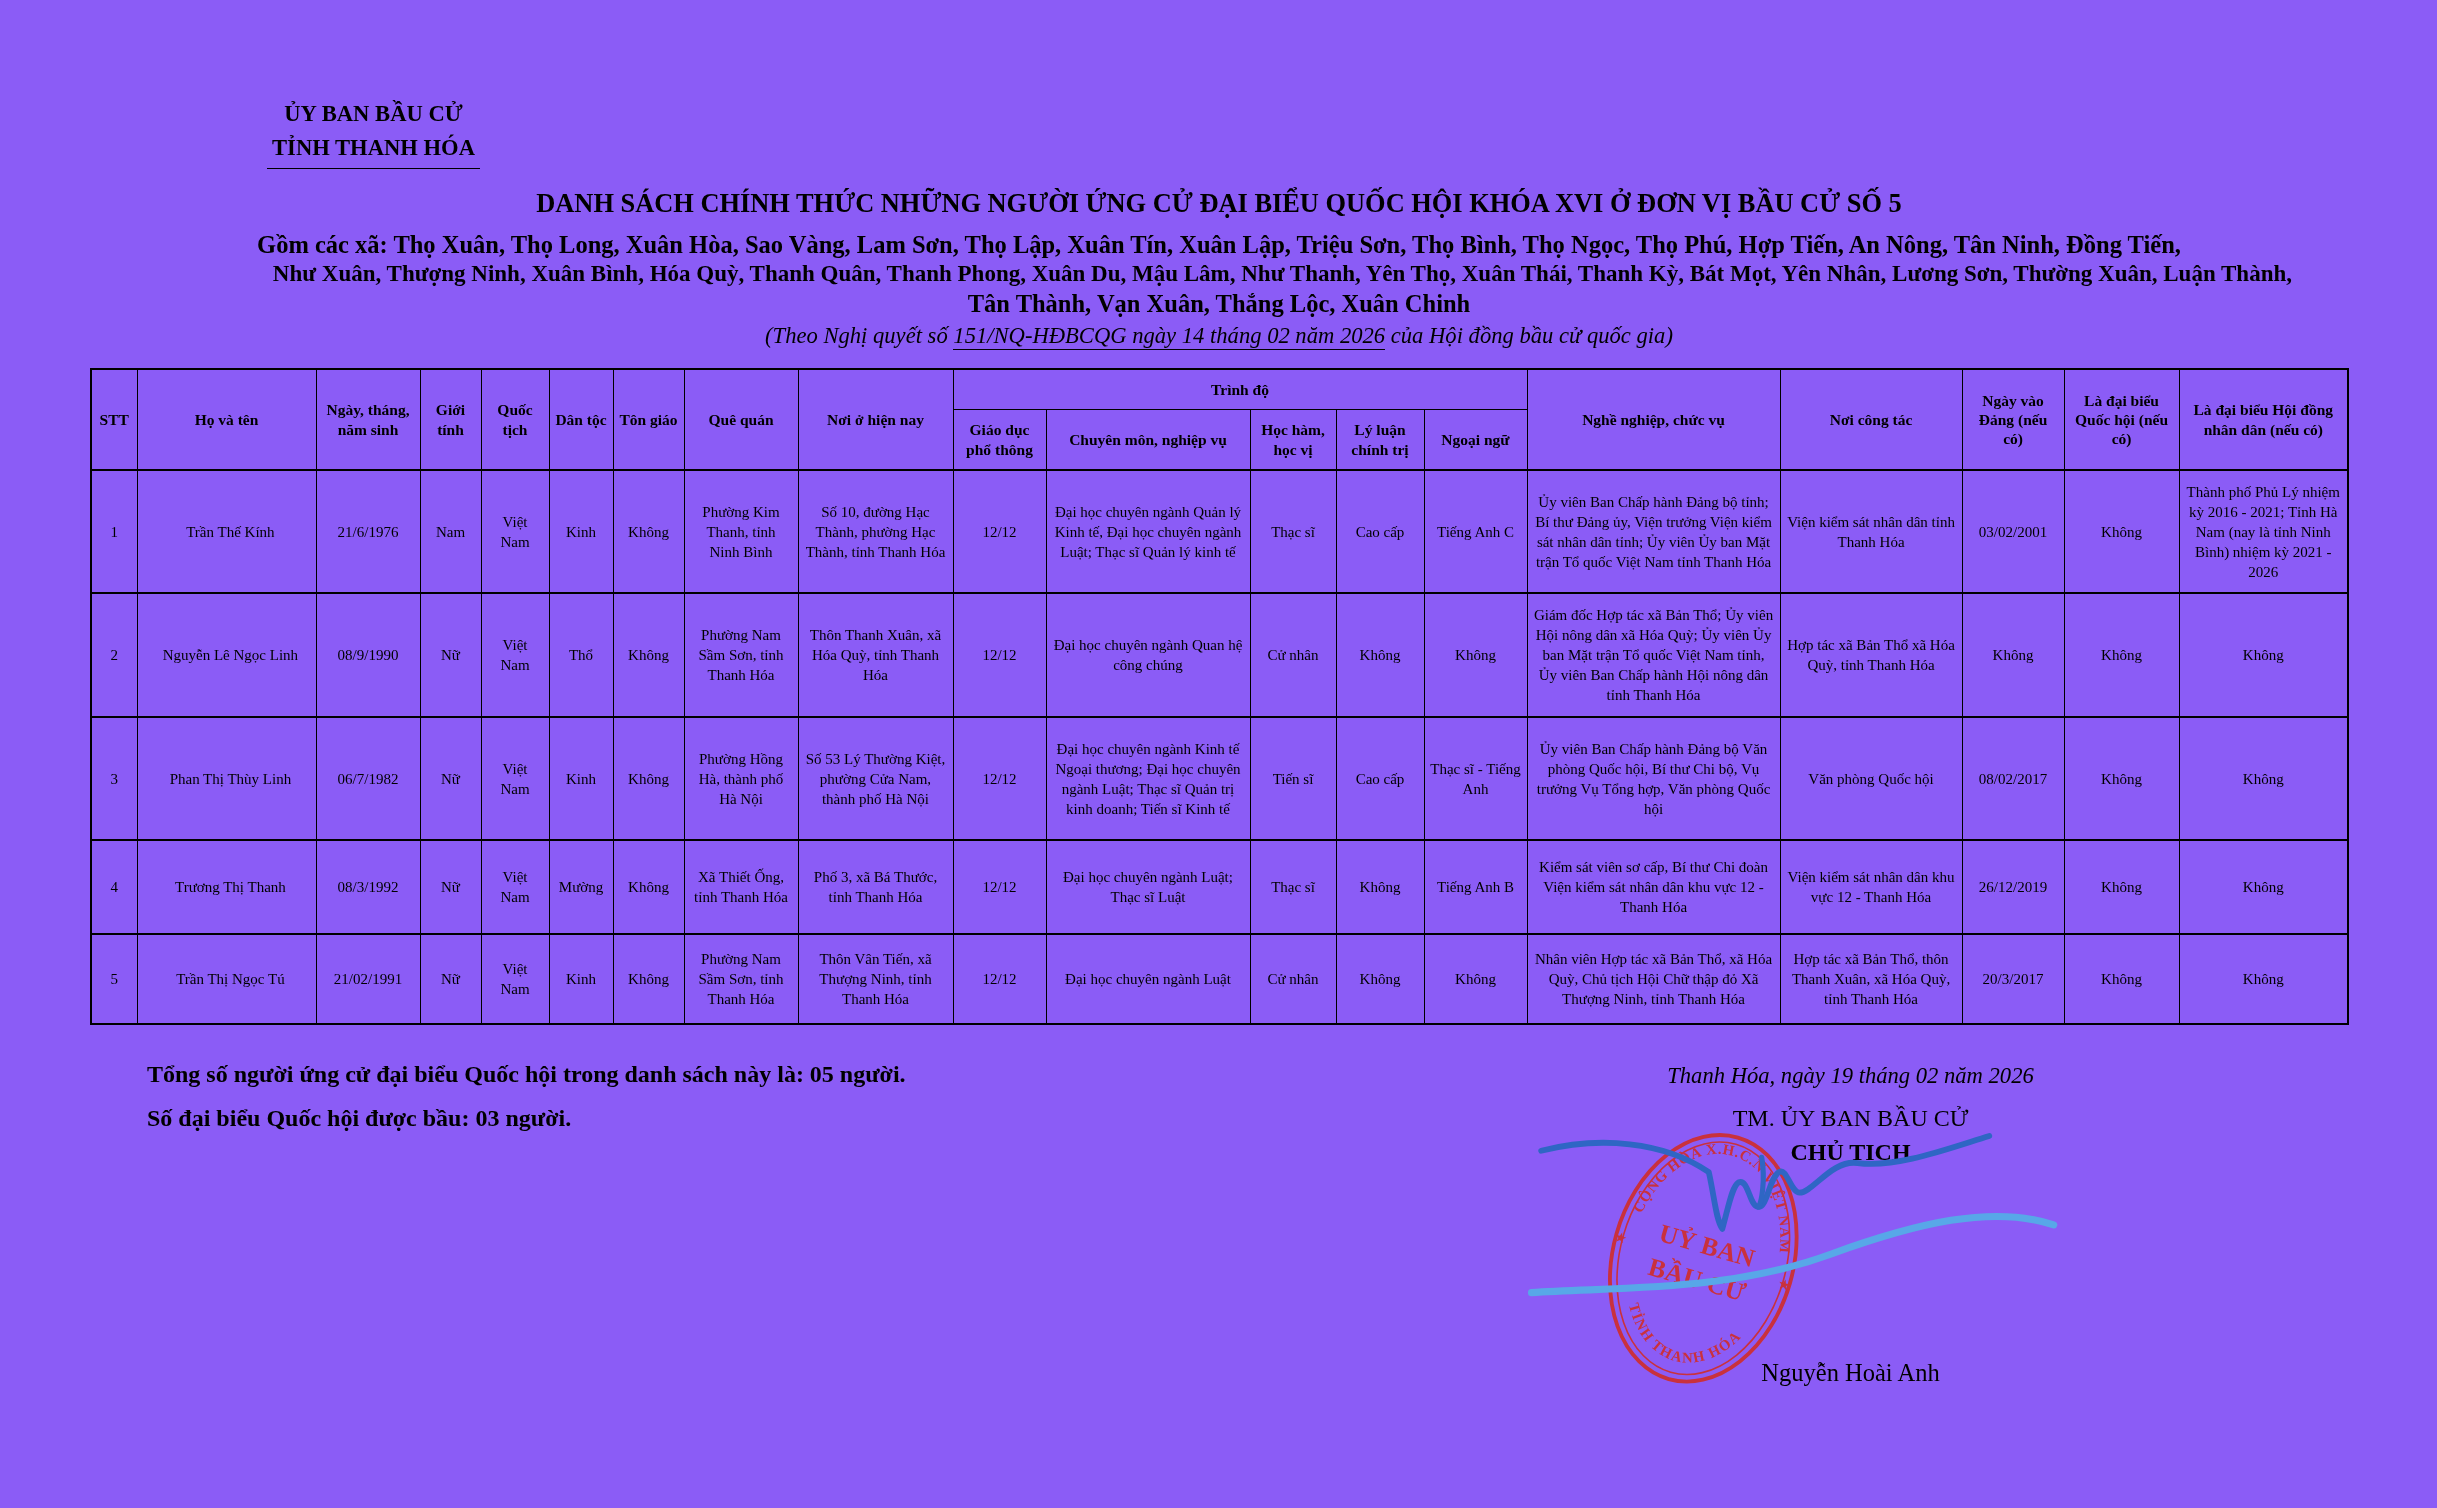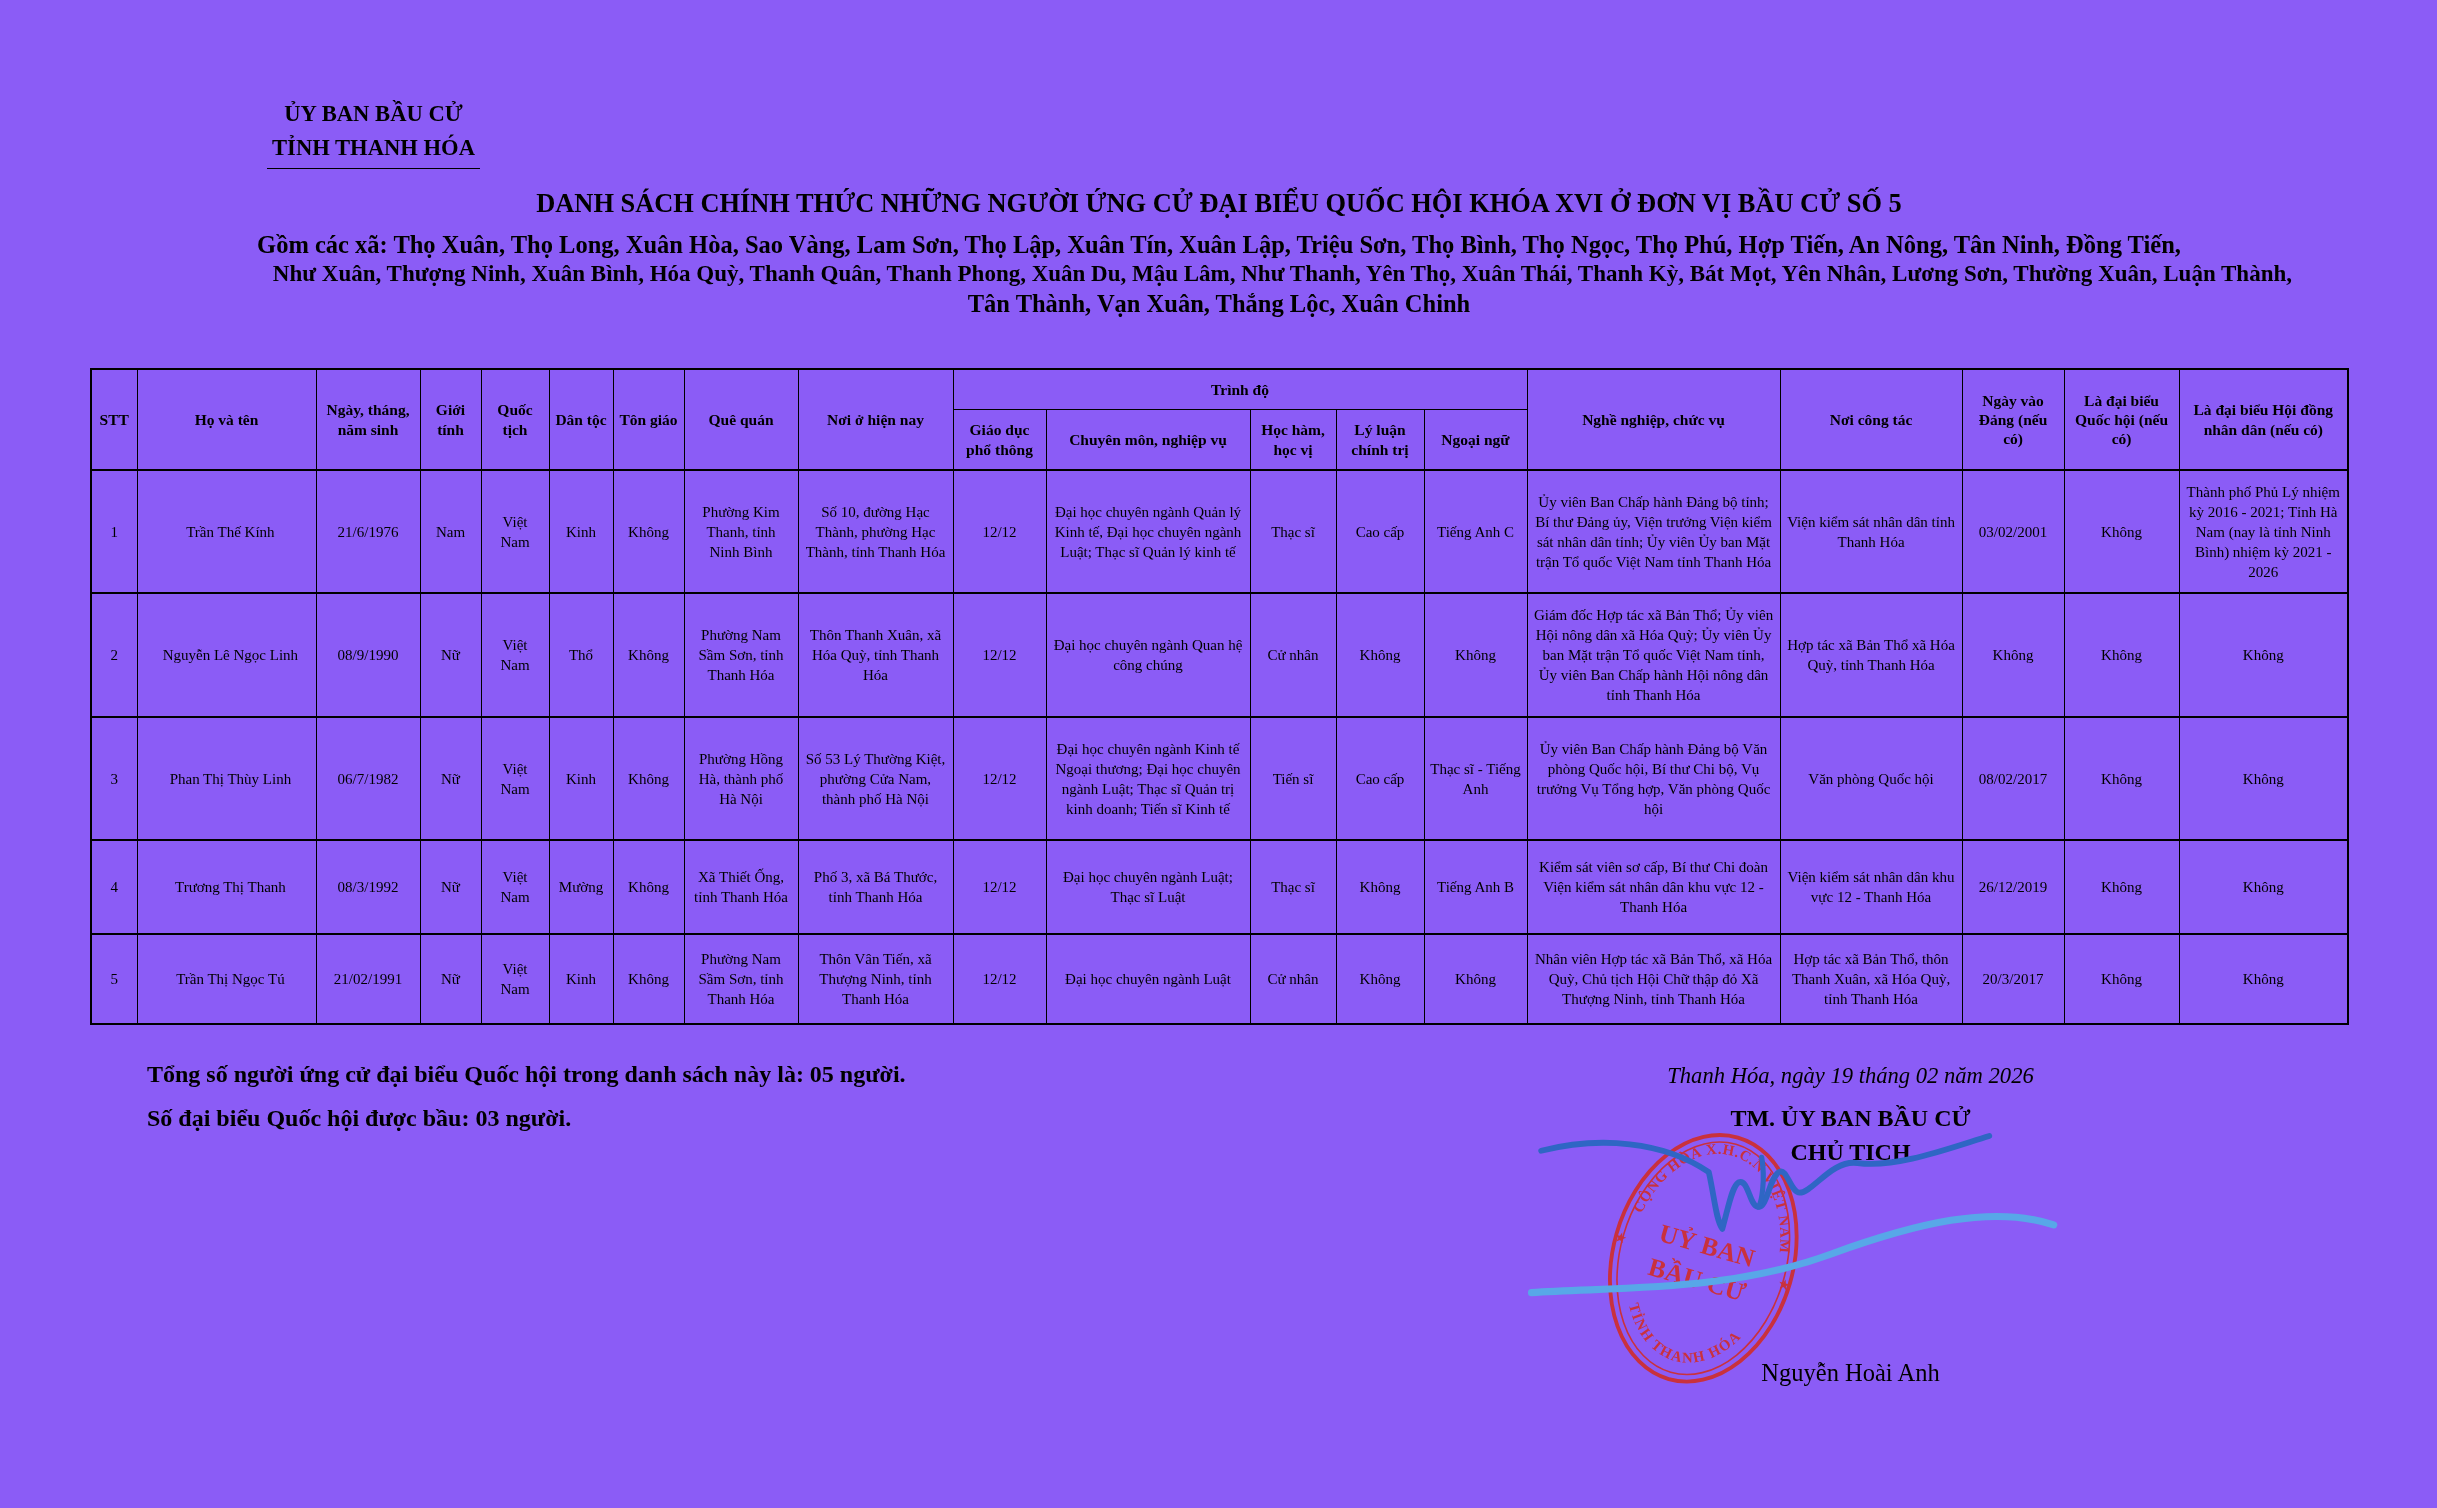--- a/index.html
+++ b/index.html
@@ -47,21 +47,21 @@
   .doc-table tbody tr:nth-child(4){height:94px;}
   .doc-table tbody tr:nth-child(5){height:90px;}
   .doc-table td.cell-name{text-align:center;padding-left:13px;}
 
   
   .total1{position:absolute;top:1061px;left:147px;font-weight:bold;font-size:24px;}
   .total2{position:absolute;top:1105px;left:147px;font-weight:bold;font-size:24px;}
   .place-date{position:absolute;top:1063px;left:1496px;width:709px;text-align:center;
               font-style:italic;font-size:22.6px;}
   .tm-line{position:absolute;top:1105px;left:1496px;width:709px;text-align:center;
-           font-weight:bold;font-size:24px;}
+           font-weight:normal;font-size:24px;}
   .chairman{position:absolute;top:1139px;left:1496px;width:709px;text-align:center;
             font-weight:bold;font-size:24px;}
   .signer{position:absolute;top:1359px;left:1496px;width:709px;text-align:center;
           font-weight:normal;font-size:24.5px;}
 
   .stamp-svg{position:absolute;top:1123px;left:1587px;}
   .sign-svg{position:absolute;top:1096px;left:1470px;}
 </style>
 </head>
 <body>
@@ -72,20 +72,21 @@
     <div>ỦY BAN BẦU CỬ</div>
     <div>TỈNH THANH HÓA</div>
     <div class="hdr-left-bar"></div>
   </div>
 
 
   <div class="doc-title">DANH SÁCH CHÍNH THỨC NHỮNG NGƯỜI ỨNG CỬ ĐẠI BIỂU QUỐC HỘI KHÓA XVI Ở ĐƠN VỊ BẦU CỬ SỐ 5</div>
   <div class="communes1">Gồm các xã: Thọ Xuân, Thọ Long, Xuân Hòa, Sao Vàng, Lam Sơn, Thọ Lập, Xuân Tín, Xuân Lập, Triệu Sơn, Thọ Bình, Thọ Ngọc, Thọ Phú, Hợp Tiến, An Nông, Tân Ninh, Đồng Tiến,</div>
   <div class="communes2">Như Xuân, Thượng Ninh, Xuân Bình, Hóa Quỳ, Thanh Quân, Thanh Phong, Xuân Du, Mậu Lâm, Như Thanh, Yên Thọ, Xuân Thái, Thanh Kỳ, Bát Mọt, Yên Nhân, Lương Sơn, Thường Xuân, Luận Thành,</div>
   <div class="communes3">Tân Thành, Vạn Xuân, Thắng Lộc, Xuân Chinh</div>
+  <div class="decree"><span>(Theo Nghị quyết số </span><span class="u">151/NQ-HĐBCQG ngày 14 tháng 02 năm 2026</span><span> của Hội đồng bầu cử quốc gia)</span></div>
 
   <table class="doc-table">
     <colgroup>
       <col style="width:46px">
         <col style="width:179px">
         <col style="width:104px">
         <col style="width:61px">
       <col style="width:68px">
         <col style="width:64px">
         <col style="width:71px">

